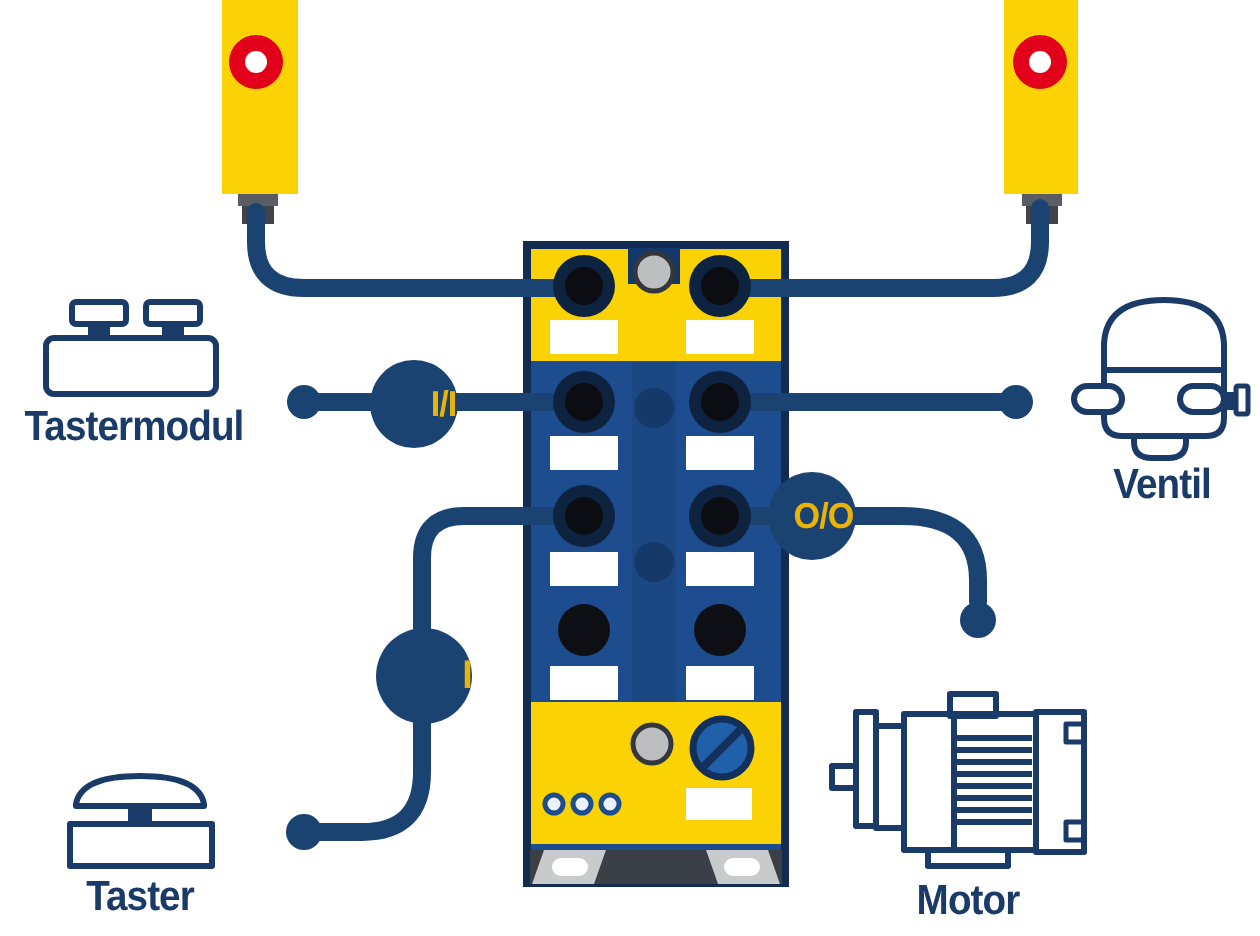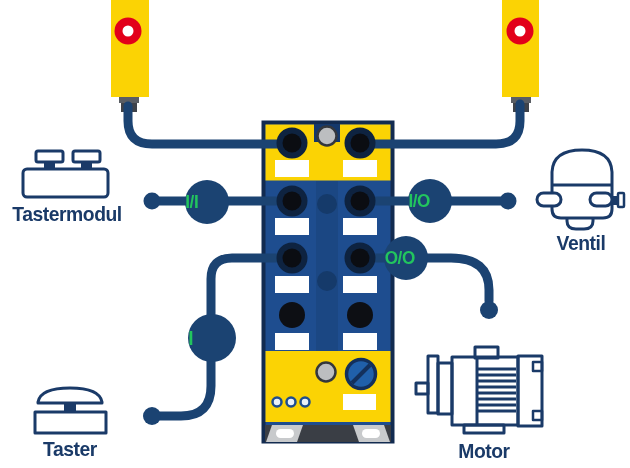--- a/index.html
+++ b/index.html
@@ -8,21 +8,21 @@
     font-family:"Liberation Sans", sans-serif;
   }
   .canvas svg{position:absolute;left:0;top:0;}
   .dev-label{
     position:absolute;text-align:center;font-weight:bold;
     color:var(--navy,#1a3a68);font-size:21px;letter-spacing:-0.5px;
     transform:scaleX(0.92);transform-origin:center;white-space:nowrap;
   }
   .badge{
     position:absolute;border-radius:50%;background:var(--cable,#1b4372);
-    color:#22c55e;font-weight:bold;display:flex;align-items:center;justify-content:flex-start;
+    color:#eab308;font-weight:bold;display:flex;align-items:center;justify-content:flex-end;
     font-size:18px;letter-spacing:-0.5px;
   }
   .badge span{transform:scaleX(0.95);}
 </style>
 </head>
 <body>
 
 <div class="canvas">
 
 <svg width="630" height="468" viewBox="0 0 630 468">
@@ -171,23 +171,20 @@
       <rect x="533" y="362" width="9" height="9" stroke-width="2.5"></rect>
       <rect x="533" y="411" width="9" height="9" stroke-width="2.5"></rect>
       <rect x="464" y="425" width="40" height="8"></rect>
     </g>
   </g>
 </svg>
 
 <div class="badge" style="left:185px;top:180px;width:44px;height:44px;">
   <span>I/I</span>
 </div>
-<div class="badge" style="left:408px;top:179px;width:44px;height:44px;">
-  <span>I/O</span>
-</div>
 <div class="badge" style="left:384px;top:236px;width:44px;height:44px;">
   <span>O/O</span>
 </div>
 <div class="badge" style="left:188px;top:314px;width:48px;height:48px;font-size:20px;">
   <span>I</span>
 </div>
 
 <div class="dev-label" style="left:-13px;top:202px;width:160px;">Tastermodul</div>
 <div class="dev-label" style="left:20px;top:437px;width:100px;">Taster</div>
 <div class="dev-label" style="left:531px;top:231px;width:100px;">Ventil</div>

